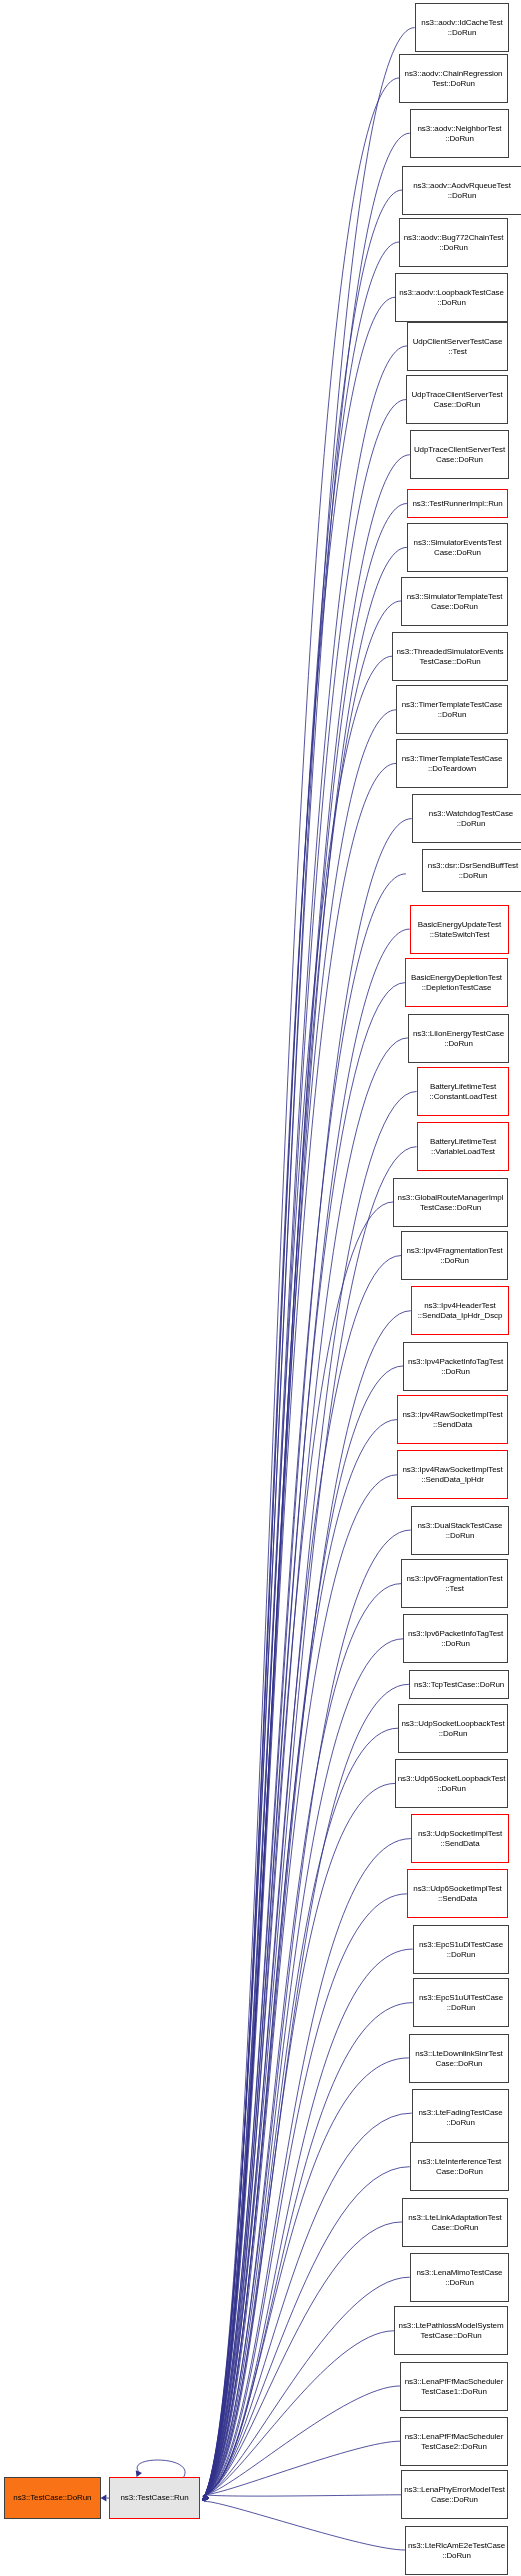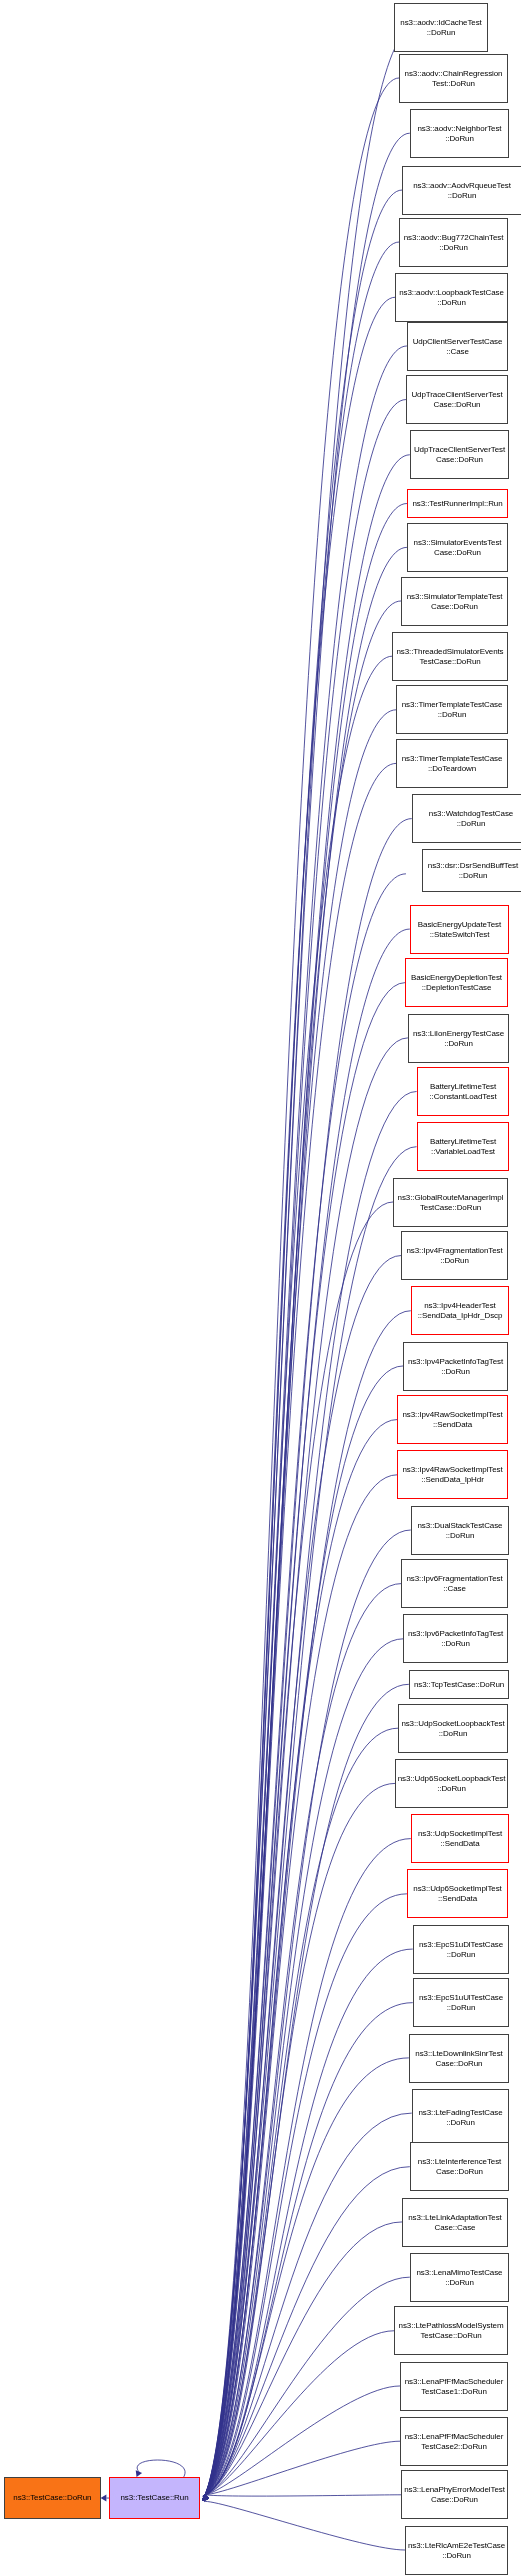--- a/index.html
+++ b/index.html
@@ -31,21 +31,21 @@
     cursor:pointer;
   }
   .node.root{
     background:#f97316;
     border:0.8px solid #404040;
   }
   .node.hl{
     border:0.8px solid #ff0000;
   }
   .node.cur{
-    background:#c4b5fd;
+    background:#e5e5e5;
     border:0.8px solid #ff0000;
   }
 </style>
 </head>
 <body>
 
 <div id="graph">
   <svg id="edges" xmlns="http://www.w3.org/2000/svg" viewBox="0 0 627 3095">
       <path d="M 131.20555555555558 3001.330390920555 L 127.75555555555556 3001.330390920555" fill="none" stroke="#31318c" stroke-width="1"></path>
       <polygon points="120.75555555555556,3001.330390920555 127.75555555555556,2997.1303909205553 127.75555555555556,3005.530390920555" fill="#31318c"></polygon>
@@ -143,34 +143,34 @@
       <polygon points="245.35000000000002,2996.330390920555 251.12234787586473,3002.10273879642 242.97315087464395,3004.1400380467253" fill="#31318c"></polygon>
       <path d="M 246.35000000000002 2997.330390920555 C 273.18007566204295 2996.5493379571253, 429.6738335435056 2933.029634300126, 480.70000000000005 2933.029634300126" fill="none" stroke="#31318c" stroke-width="1"></path>
       <polygon points="245.35000000000002,2996.330390920555 251.12234787586473,3002.10273879642 242.97315087464395,3004.1400380467253" fill="#31318c"></polygon>
       <path d="M 246.35000000000002 2997.330390920555 C 266.7402900378311 3001.057187894073, 445.0024730278828 2997.4274905422444, 481.86111111111114 2997.4274905422444" fill="none" stroke="#31318c" stroke-width="1"></path>
       <polygon points="245.35000000000002,2996.330390920555 251.12234787586473,3002.10273879642 242.97315087464395,3004.1400380467253" fill="#31318c"></polygon>
       <path d="M 246.35000000000002 3005.330390920555 C 272.5946406052963 3005.7016393442627, 436.7673462239037 3063.7767969735182, 486.5055555555556 3063.7767969735182" fill="none" stroke="#31318c" stroke-width="1"></path>
       <polygon points="245.35000000000002,3006.330390920555 242.97315087464395,2998.520743794385 251.12234787586473,3000.5580430446903" fill="#31318c"></polygon>
     </svg>
 <div class="node root" style="left: 3.9px; top: 2477px; width: 97px; height: 42px;">ns3::TestCase::DoRun</div>
     <div class="node cur" style="left: 109px; top: 2477px; width: 91px; height: 42px;">ns3::TestCase::Run</div>
-    <div class="node " style="left: 394px; top: 3.2px; width: 94px; height: 49px;">ns3::aodv::IdCacheTest
+    <div class="node " style="left: 415px; top: 3.2px; width: 94px; height: 49px;">ns3::aodv::IdCacheTest
 ::DoRun</div>
     <div class="node " style="left: 399px; top: 54px; width: 109px; height: 49px;">ns3::aodv::ChainRegression
 Test::DoRun</div>
     <div class="node " style="left: 410px; top: 109px; width: 99px; height: 49px;">ns3::aodv::NeighborTest
 ::DoRun</div>
     <div class="node " style="left: 402px; top: 166px; width: 120px; height: 49px;">ns3::aodv::AodvRqueueTest
 ::DoRun</div>
     <div class="node " style="left: 399px; top: 218px; width: 109px; height: 49px;">ns3::aodv::Bug772ChainTest
 ::DoRun</div>
     <div class="node " style="left: 395px; top: 273px; width: 113px; height: 49px;">ns3::aodv::LoopbackTestCase
 ::DoRun</div>
     <div class="node " style="left: 407px; top: 322px; width: 101px; height: 49px;">UdpClientServerTestCase
-::Case</div>
+::Test</div>
     <div class="node " style="left: 406px; top: 375px; width: 102px; height: 49px;">UdpTraceClientServerTest
 Case::DoRun</div>
     <div class="node " style="left: 410px; top: 430px; width: 99px; height: 49px;">UdpTraceClientServerTest
 Case::DoRun</div>
     <div class="node hl" style="left: 407px; top: 489px; width: 101px; height: 29px;">ns3::TestRunnerImpl::Run</div>
     <div class="node " style="left: 407px; top: 523px; width: 101px; height: 49px;">ns3::SimulatorEventsTest
 Case::DoRun</div>
     <div class="node " style="left: 401px; top: 577px; width: 107px; height: 49px;">ns3::SimulatorTemplateTest
 Case::DoRun</div>
     <div class="node " style="left: 392px; top: 632px; width: 116px; height: 49px;">ns3::ThreadedSimulatorEvents
@@ -201,21 +201,21 @@
 ::SendData_IpHdr_Dscp</div>
     <div class="node " style="left: 403px; top: 1342px; width: 105px; height: 49px;">ns3::Ipv4PacketInfoTagTest
 ::DoRun</div>
     <div class="node hl" style="left: 397px; top: 1395px; width: 111px; height: 49px;">ns3::Ipv4RawSocketImplTest
 ::SendData</div>
     <div class="node hl" style="left: 397px; top: 1450px; width: 111px; height: 49px;">ns3::Ipv4RawSocketImplTest
 ::SendData_IpHdr</div>
     <div class="node " style="left: 411px; top: 1506px; width: 98px; height: 49px;">ns3::DualStackTestCase
 ::DoRun</div>
     <div class="node " style="left: 401px; top: 1559px; width: 107px; height: 49px;">ns3::Ipv6FragmentationTest
-::Case</div>
+::Test</div>
     <div class="node " style="left: 403px; top: 1614px; width: 105px; height: 49px;">ns3::Ipv6PacketInfoTagTest
 ::DoRun</div>
     <div class="node " style="left: 409px; top: 1670px; width: 100px; height: 29px;">ns3::TcpTestCase::DoRun</div>
     <div class="node " style="left: 398px; top: 1704px; width: 110px; height: 49px;">ns3::UdpSocketLoopbackTest
 ::DoRun</div>
     <div class="node " style="left: 395px; top: 1759px; width: 113px; height: 49px;">ns3::Udp6SocketLoopbackTest
 ::DoRun</div>
     <div class="node hl" style="left: 411px; top: 1814px; width: 98px; height: 49px;">ns3::UdpSocketImplTest
 ::SendData</div>
     <div class="node hl" style="left: 407px; top: 1869px; width: 101px; height: 49px;">ns3::Udp6SocketImplTest
@@ -224,21 +224,21 @@
 ::DoRun</div>
     <div class="node " style="left: 413px; top: 1978px; width: 96px; height: 49px;">ns3::EpcS1uUlTestCase
 ::DoRun</div>
     <div class="node " style="left: 409px; top: 2034px; width: 100px; height: 49px;">ns3::LteDownlinkSinrTest
 Case::DoRun</div>
     <div class="node " style="left: 412px; top: 2089px; width: 97px; height: 57px;">ns3::LteFadingTestCase
 ::DoRun</div>
     <div class="node " style="left: 410px; top: 2142px; width: 99px; height: 49px;">ns3::LteInterferenceTest
 Case::DoRun</div>
     <div class="node " style="left: 402px; top: 2198px; width: 106px; height: 49px;">ns3::LteLinkAdaptationTest
-Case::Case</div>
+Case::DoRun</div>
     <div class="node " style="left: 410px; top: 2253px; width: 99px; height: 49px;">ns3::LenaMimoTestCase
 ::DoRun</div>
     <div class="node " style="left: 394px; top: 2306px; width: 114px; height: 49px;">ns3::LtePathlossModelSystem
 TestCase::DoRun</div>
     <div class="node " style="left: 400px; top: 2362px; width: 108px; height: 49px;">ns3::LenaPfFfMacScheduler
 TestCase1::DoRun</div>
     <div class="node " style="left: 400px; top: 2417px; width: 108px; height: 49px;">ns3::LenaPfFfMacScheduler
 TestCase2::DoRun</div>
     <div class="node " style="left: 401px; top: 2470px; width: 107px; height: 49px;">ns3::LenaPhyErrorModelTest
 Case::DoRun</div>

